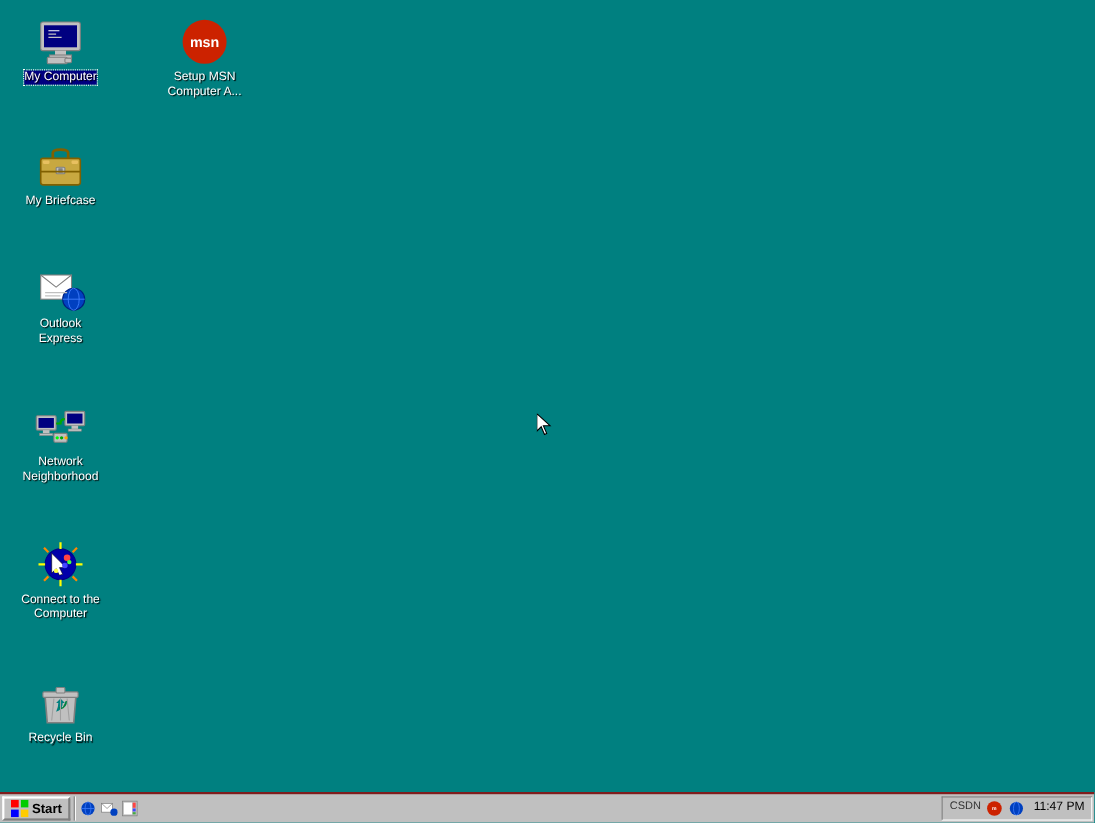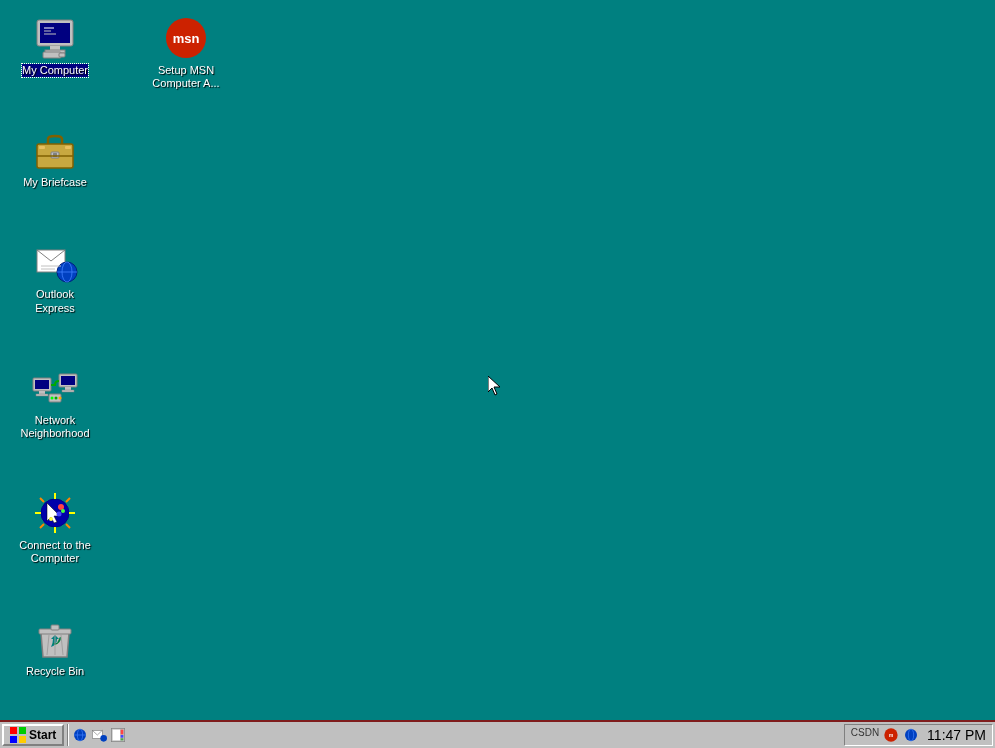--- a/index.html
+++ b/index.html
@@ -347,15 +347,15 @@
   <div class="taskbar-tray">
     <span style="font-size:10px; color:#333;">CSDN</span>
     <svg width="16" height="16" viewBox="0 0 48 48">
       <circle cx="24" cy="24" r="20" fill="#cc2200"></circle>
       <text x="24" y="29" text-anchor="middle" font-family="Arial" font-weight="bold" font-size="14" fill="white">m</text>
     </svg>
     <svg width="16" height="16" viewBox="0 0 48 48">
       <circle cx="24" cy="24" r="18" fill="#0040c0"></circle>
       <ellipse cx="24" cy="24" rx="8" ry="18" fill="none" stroke="#4080ff" stroke-width="2"></ellipse>
     </svg>
-    <span style="font-size:14px; color:#000; margin-left:4px;">11:47 PM</span>
+    <span style="font-size:11px; color:#000; margin-left:4px;">11:47 PM</span>
   </div>
 </div>
 
 </body></html>

